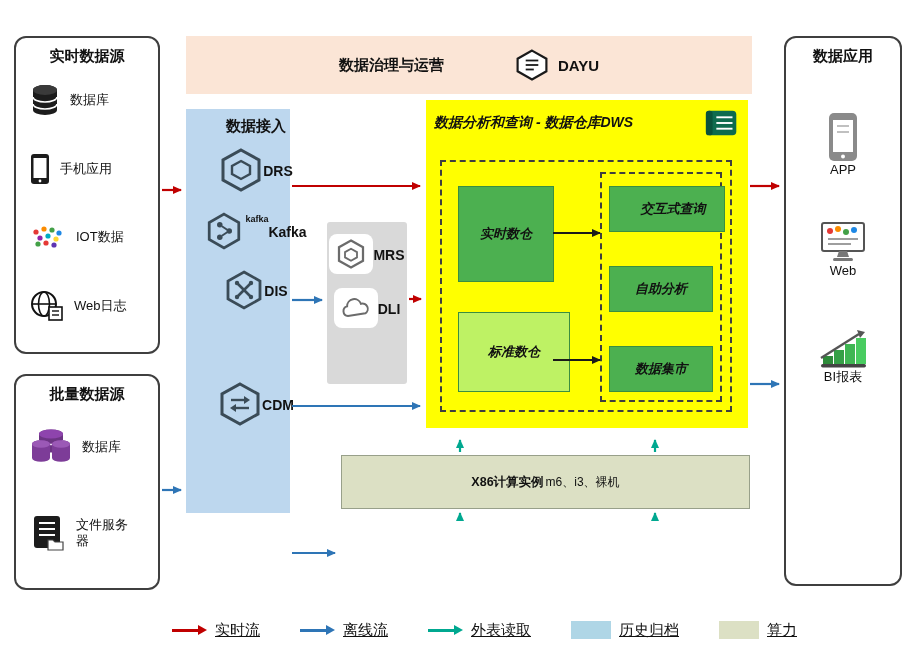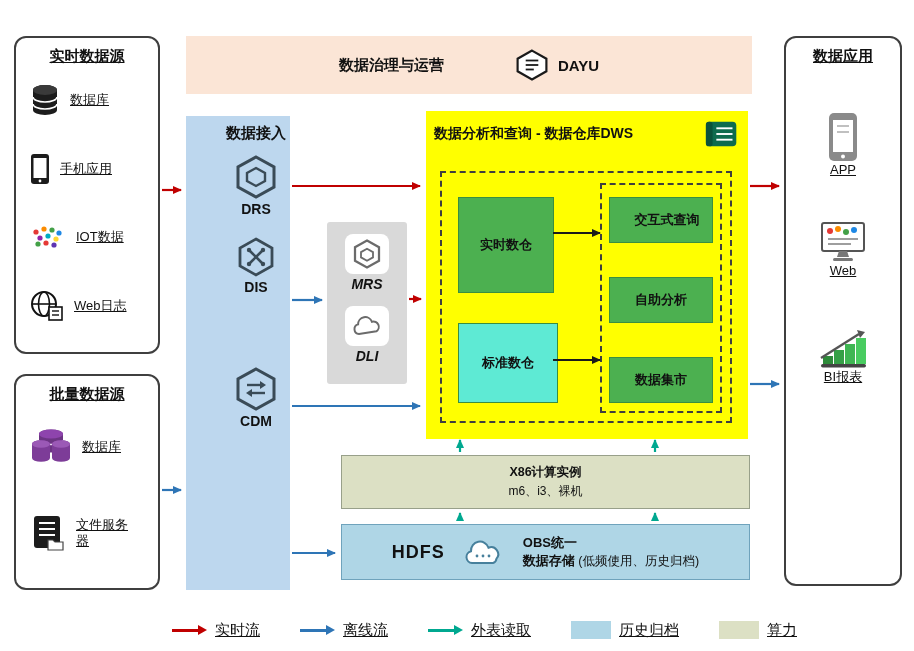--- a/index.html
+++ b/index.html
@@ -1,48 +1,48 @@
 <!DOCTYPE html>
 <html><head>
 <meta charset="utf-8">
 <style>
   html,body{margin:0;padding:0;background:#fff;}
   body{font-family:"Liberation Sans","DejaVu Sans",sans-serif;color:#111;}
   #canvas{position:relative;width:914px;height:651px;background:#fff;overflow:hidden;outline:1px solid #e0e0e0;}
   .abs{position:absolute;}
   
-  .frame{border:2px solid #3f3f3f;border-radius:12px;background:#fff;box-sizing:border-box;text-decoration:underline;}
+  .frame{border:2px solid #3f3f3f;border-radius:12px;background:#fff;box-sizing:border-box;}
   .frame-title{text-align:center;font-weight:bold;font-size:15px;margin-top:9px;}
   .src-items{display:flex;flex-direction:column;height:calc(100% - 40px);}
   .src-item{flex:1;display:flex;align-items:center;gap:10px;padding-left:14px;}
   .src-label{font-size:13px;line-height:1.25;width:62px;}
   
   .banner{background:#FBE5D6;display:flex;align-items:center;justify-content:center;gap:70px;box-sizing:border-box;}
   .banner-title{font-weight:bold;font-size:15px;}
   .dayu{display:flex;align-items:center;gap:8px;font-weight:bold;font-size:15px;}
   
   .panel{background:#BDD7EE;box-sizing:border-box;display:flex;flex-direction:column;align-items:center;}
   .panel-title{font-weight:bold;font-size:15px;margin-top:8px;}
-  .ing-item{display:flex;flex-direction:column;align-items:center;}
+  .ing-item{display:flex;align-items:center;}
   .ing-label{font-weight:bold;font-size:14px;margin-top:2px;}
   .kafka-row{display:flex;align-items:flex-start;gap:2px;}
   .kafka-logo{font-size:9px;font-weight:bold;margin-top:2px;}
   
   .mid{background:#D9D9D9;border-radius:3px;box-sizing:border-box;display:flex;flex-direction:column;align-items:center;}
   .mid-label{font-weight:bold;font-size:14px;margin-top:2px;}
   .glyph-card{width:44px;height:40px;background:#fff;border-radius:8px;display:flex;align-items:center;justify-content:center;}
   
   .dws{background:#FFFF00;box-sizing:border-box;}
   .dws-head{position:absolute;left:8px;right:6px;top:8px;display:flex;align-items:center;justify-content:space-between;}
   .dws-title{font-weight:bold;font-size:14px;}
   .dashed{position:absolute;border:2px dashed #3f3f3f;box-sizing:border-box;}
   .green-box{position:absolute;background:#4CB050;border:1px solid #3B8E40;display:flex;align-items:center;justify-content:center;font-weight:bold;font-size:13px;box-sizing:border-box;}
   
   .compute{background:#DCE0C4;border:1px solid #98A08A;box-sizing:border-box;display:flex;}
-  .compute-col{flex:1;display:flex;flex-direction:column;align-items:center;justify-content:center;gap:2px;}
+  .compute-col{flex:1;display:flex;flex-direction:row;align-items:center;justify-content:center;gap:2px;}
   .compute-title{font-weight:bold;font-size:12.5px;}
   .compute-spec{font-size:12px;}
   .storage{background:#AFD6E6;border:1px solid #6FA3BC;box-sizing:border-box;display:flex;align-items:center;justify-content:center;gap:16px;}
   .hdfs{font-weight:bold;font-size:18px;letter-spacing:1px;}
   .obs-text{font-size:12.5px;line-height:1.35;}
   .obs-b{font-weight:bold;font-size:13px;}
   
   .app-item{display:flex;flex-direction:column;align-items:center;}
   .app-label{font-size:13px;margin-top:0;}
   
@@ -178,28 +178,42 @@
       <svg width="36" height="34" viewBox="0 0 40 36">
         <path d="M20 2 L36 11 V25 L20 34 L4 25 V11 Z" fill="#fff" stroke="#1a1a1a" stroke-width="2.4"></path>
         <line x1="13" y1="13" x2="27" y2="13" stroke="#1a1a1a" stroke-width="2"></line>
         <line x1="13" y1="18" x2="27" y2="18" stroke="#1a1a1a" stroke-width="2"></line>
         <line x1="13" y1="23" x2="22" y2="23" stroke="#1a1a1a" stroke-width="2"></line>
       </svg>
       <span>DAYU</span>
     </span>
   </div>
 
-  <div class="abs panel" style="left: 186px; top: 116px; width: 104px; height: 474px; background: rgb(189, 215, 238); padding-left: 36px;">
+  <div class="abs panel" style="left: 186px; top: 109px; width: 104px; height: 404px; background: rgb(189, 215, 238); padding-left: 36px;">
     <div class="panel-title">数据接入</div>
     <div class="ing-item" style="margin-top:12px;">
       <svg width="44" height="44" viewBox="0 0 44 44">
         <path d="M22 2 L40 12 V32 L22 42 L4 32 V12 Z" fill="none" stroke="#3A4B57" stroke-width="3"></path>
         <path d="M22 13 L31 18 V26 L22 31 L13 26 V18 Z" fill="none" stroke="#3A4B57" stroke-width="2.4"></path>
       </svg>
       <div class="ing-label">DRS</div>
+    </div>
+    <div class="ing-item" style="margin-top:20px;">
+      <div class="kafka-row">
+        <svg width="38" height="38" viewBox="0 0 36 36">
+          <path d="M18 2 L32 10 V26 L18 34 L4 26 V10 Z" fill="none" stroke="#3A4B57" stroke-width="2.6"></path>
+          <circle cx="14" cy="12" r="2.6" fill="#3A4B57"></circle>
+          <circle cx="14" cy="24" r="2.6" fill="#3A4B57"></circle>
+          <circle cx="23" cy="18" r="2.6" fill="#3A4B57"></circle>
+          <line x1="16" y1="13.5" x2="21" y2="16.8" stroke="#3A4B57" stroke-width="1.8"></line>
+          <line x1="16" y1="22.5" x2="21" y2="19.2" stroke="#3A4B57" stroke-width="1.8"></line>
+        </svg>
+        <span class="kafka-logo">kafka</span>
+      </div>
+      <div class="ing-label">Kafka</div>
     </div>
     <div class="ing-item" style="margin-top:20px;">
       <svg width="40" height="40" viewBox="0 0 40 40">
         <path d="M20 2 L36 11 V29 L20 38 L4 29 V11 Z" fill="none" stroke="#3A4B57" stroke-width="2.8"></path>
         <line x1="13" y1="13" x2="27" y2="27" stroke="#3A4B57" stroke-width="2.6"></line>
         <line x1="27" y1="13" x2="13" y2="27" stroke="#3A4B57" stroke-width="2.6"></line>
         <circle cx="13" cy="13" r="2.2" fill="#3A4B57"></circle>
           <circle cx="27" cy="13" r="2.2" fill="#3A4B57"></circle>
         <circle cx="13" cy="27" r="2.2" fill="#3A4B57"></circle>
           <circle cx="27" cy="27" r="2.2" fill="#3A4B57"></circle>
@@ -211,83 +225,69 @@
         <path d="M22 2 L40 12 V32 L22 42 L4 32 V12 Z" fill="none" stroke="#3A4B57" stroke-width="3"></path>
         <line x1="13" y1="18" x2="26" y2="18" stroke="#3A4B57" stroke-width="2.4"></line>
         <polygon points="26,14 26,22 32,18" fill="#3A4B57"></polygon>
         <line x1="31" y1="26" x2="18" y2="26" stroke="#3A4B57" stroke-width="2.4"></line>
         <polygon points="18,22 18,30 12,26" fill="#3A4B57"></polygon>
       </svg>
       <div class="ing-label">CDM</div>
     </div>
   </div>
 
-  <div class="abs mid" style="left: 327px; top: 222px; width: 80px; height: 162px; background: rgb(217, 217, 217); font-style: italic;">
+  <div class="abs mid" style="left: 327px; top: 222px; width: 80px; height: 162px; background: rgb(217, 217, 217);">
     <div class="ing-item" style="margin-top:12px;">
       <div class="glyph-card">
         <svg width="30" height="30" viewBox="0 0 40 40">
           <path d="M20 2 L36 11 V29 L20 38 L4 29 V11 Z" fill="none" stroke="#6b6b6b" stroke-width="3"></path>
           <path d="M20 13 L28 17.5 V24.5 L20 29 L12 24.5 V17.5 Z" fill="none" stroke="#6b6b6b" stroke-width="2.4"></path>
         </svg>
       </div>
       <div class="mid-label">MRS</div>
     </div>
     <div class="ing-item" style="margin-top:14px;">
       <div class="glyph-card">
         <svg width="32" height="24" viewBox="0 0 36 26">
           <path d="M9,22 a5.5,5.5 0 0 1 -1,-10.8 a8,8 0 0 1 15.5,-3 a6,6 0 0 1 5,10.8 z" fill="none" stroke="#6b6b6b" stroke-width="2.2"></path>
         </svg>
       </div>
       <div class="mid-label">DLI</div>
     </div>
   </div>
 
-  <div class="abs dws" style="left: 426px; top: 111px; width: 322px; height: 328px; background: rgb(255, 255, 0);">
+  <div class="abs dws" style="left: 426px; top: 100px; width: 322px; height: 328px; background: rgb(255, 255, 0); font-style: italic;">
     <div class="dws-head">
       <span class="dws-title">数据分析和查询 - 数据仓库DWS</span>
       <svg width="38" height="30" viewBox="0 0 40 30">
         <rect x="2" y="2" width="32" height="26" rx="4" fill="#0E6B4E"></rect>
         <rect x="2" y="2" width="7" height="26" rx="3" fill="#0A523B"></rect>
         <line x1="13" y1="9" x2="30" y2="9" stroke="#fff" stroke-width="2"></line>
         <line x1="13" y1="15" x2="30" y2="15" stroke="#fff" stroke-width="2"></line>
         <line x1="13" y1="21" x2="30" y2="21" stroke="#fff" stroke-width="2"></line>
       </svg>
     </div>
     <div class="dashed" style="left:14px;top:60px;width:292px;height:252px;">
       <div class="green-box" style="left: 16px; top: 24px; width: 96px; height: 96px; background: rgb(76, 176, 80);">实时数仓</div>
-      <div class="green-box" style="left: 16px; top: 150px; width: 100px; height: 80px; background: #5eead4;">标准数仓</div>
+      <div class="green-box" style="left: 16px; top: 150px; width: 112px; height: 80px; background: #bef264;">标准数仓</div>
       <div class="dashed" style="left:158px;top:10px;width:122px;height:230px;">
-        <div class="green-box" style="left: 7px; top: 12px; width: 104px; height: 46px; background: rgb(76, 176, 80); padding-left: 12px;">交互式查询</div>
+        <div class="green-box" style="left: 7px; top: 12px; width: 116px; height: 46px; background: rgb(76, 176, 80); padding-left: 12px;">交互式查询</div>
         <div class="green-box" style="left: 7px; top: 92px; width: 104px; height: 46px; background: rgb(76, 176, 80);">自助分析</div>
         <div class="green-box" style="left: 7px; top: 172px; width: 104px; height: 46px; background: rgb(76, 176, 80);">数据集市</div>
       </div>
     </div>
   </div>
 
   <div class="abs compute" style="left: 341px; top: 455px; width: 409px; height: 54px; background: rgb(220, 224, 196);">
     <div class="compute-col">
       <span class="compute-title">X86计算实例</span>
       <span class="compute-spec">m6、i3、裸机</span>
     </div>
   </div>
 
-  <div class="abs storage" style="left: 341px; top: 524px; width: 409px; height: 56px; background: rgb(175, 214, 230);">
-    <span class="hdfs">HDFS</span>
-    <svg width="46" height="30" viewBox="0 0 46 30">
-      <path d="M11,26 a6,6 0 0 1 -1,-11.8 a9,9 0 0 1 17.5,-3.5 a7,7 0 0 1 8,11 a5,5 0 0 1 -3.5,4.3 z" fill="#fff" stroke="#47809c" stroke-width="2"></path>
-      <circle cx="16" cy="19" r="1.4" fill="#47809c"></circle>
-        <circle cx="22" cy="19" r="1.4" fill="#47809c"></circle>
-        <circle cx="28" cy="19" r="1.4" fill="#47809c"></circle>
-    </svg>
-    <span class="obs-text">
-      <span class="obs-b">OBS统一</span><br>
-      <span class="obs-b">数据存储</span>
-      <span>(低频使用、历史归档)</span>
-    </span>
-  </div>
 
   <div class="abs frame" style="left:784px;top:36px;width:118px;height:550px;">
     <div class="frame-title">数据应用</div>
     <div class="app-item" style="margin-top:46px;">
       <svg width="32" height="50" viewBox="0 0 32 50">
         <rect x="2" y="1" width="28" height="48" rx="5" fill="#8a8a8a"></rect>
         <rect x="6" y="8" width="20" height="32" fill="#fff"></rect>
         <line x1="10" y1="14" x2="22" y2="14" stroke="#c0c0c0" stroke-width="2"></line>
         <line x1="10" y1="20" x2="22" y2="20" stroke="#c0c0c0" stroke-width="2"></line>
         <circle cx="16" cy="44.5" r="2" fill="#fff"></circle>

